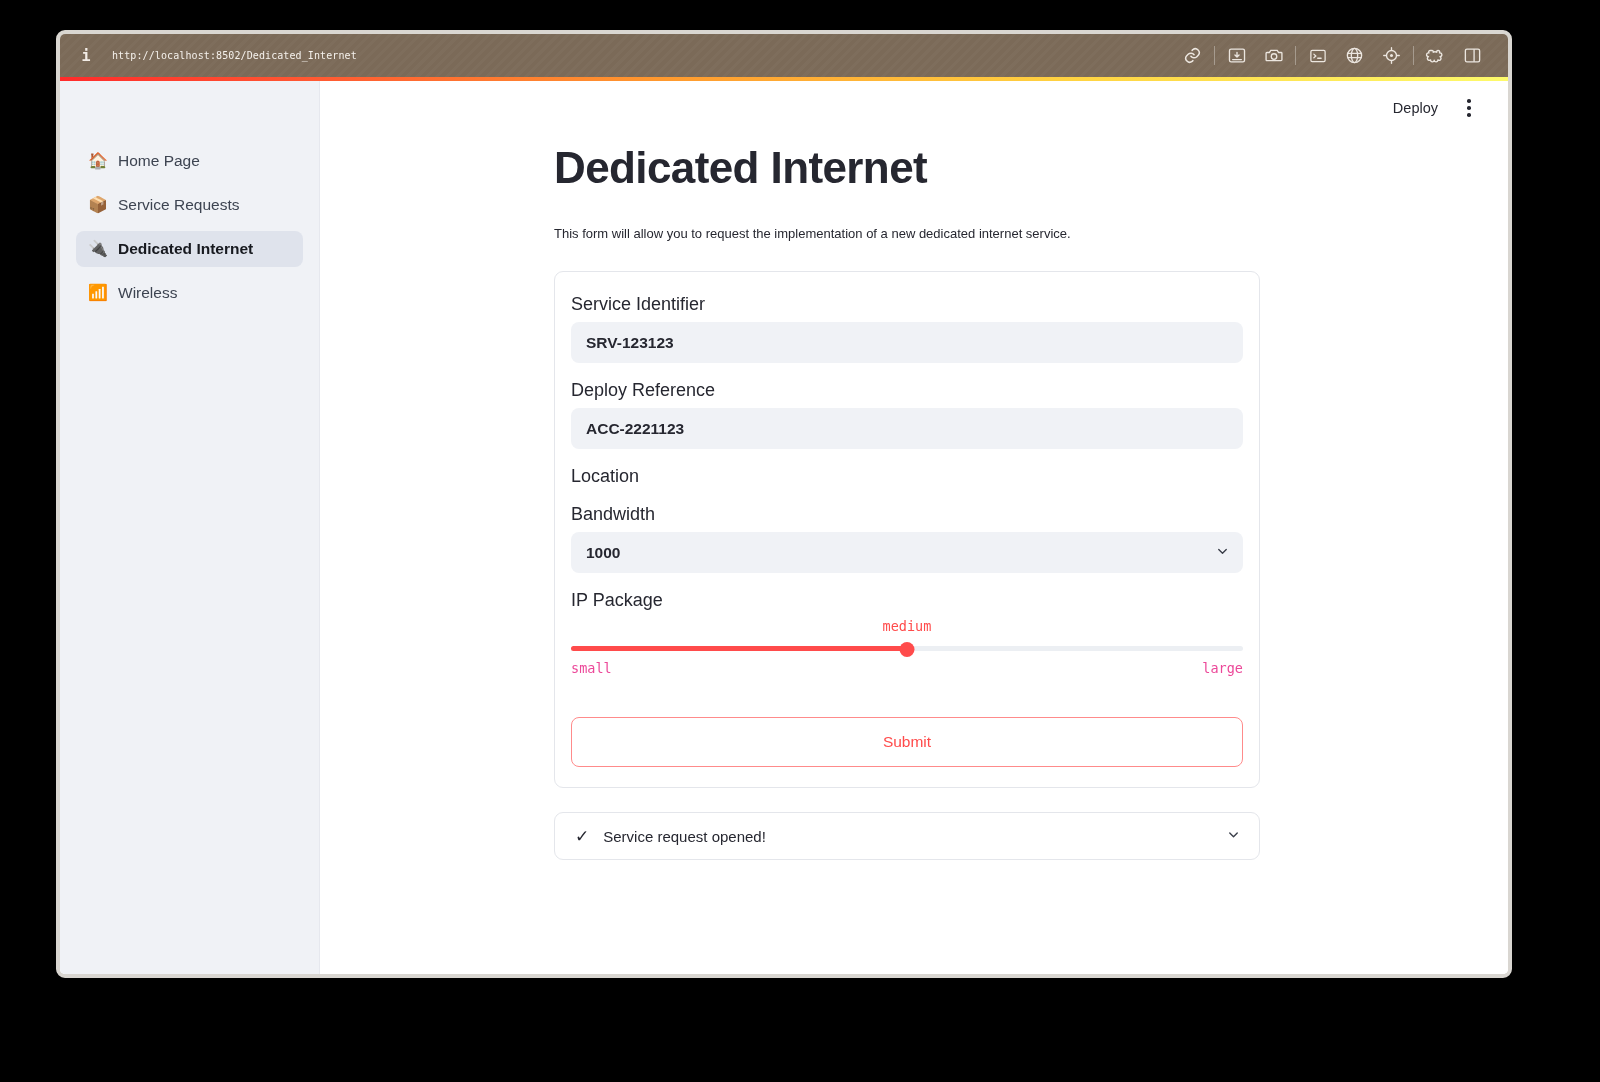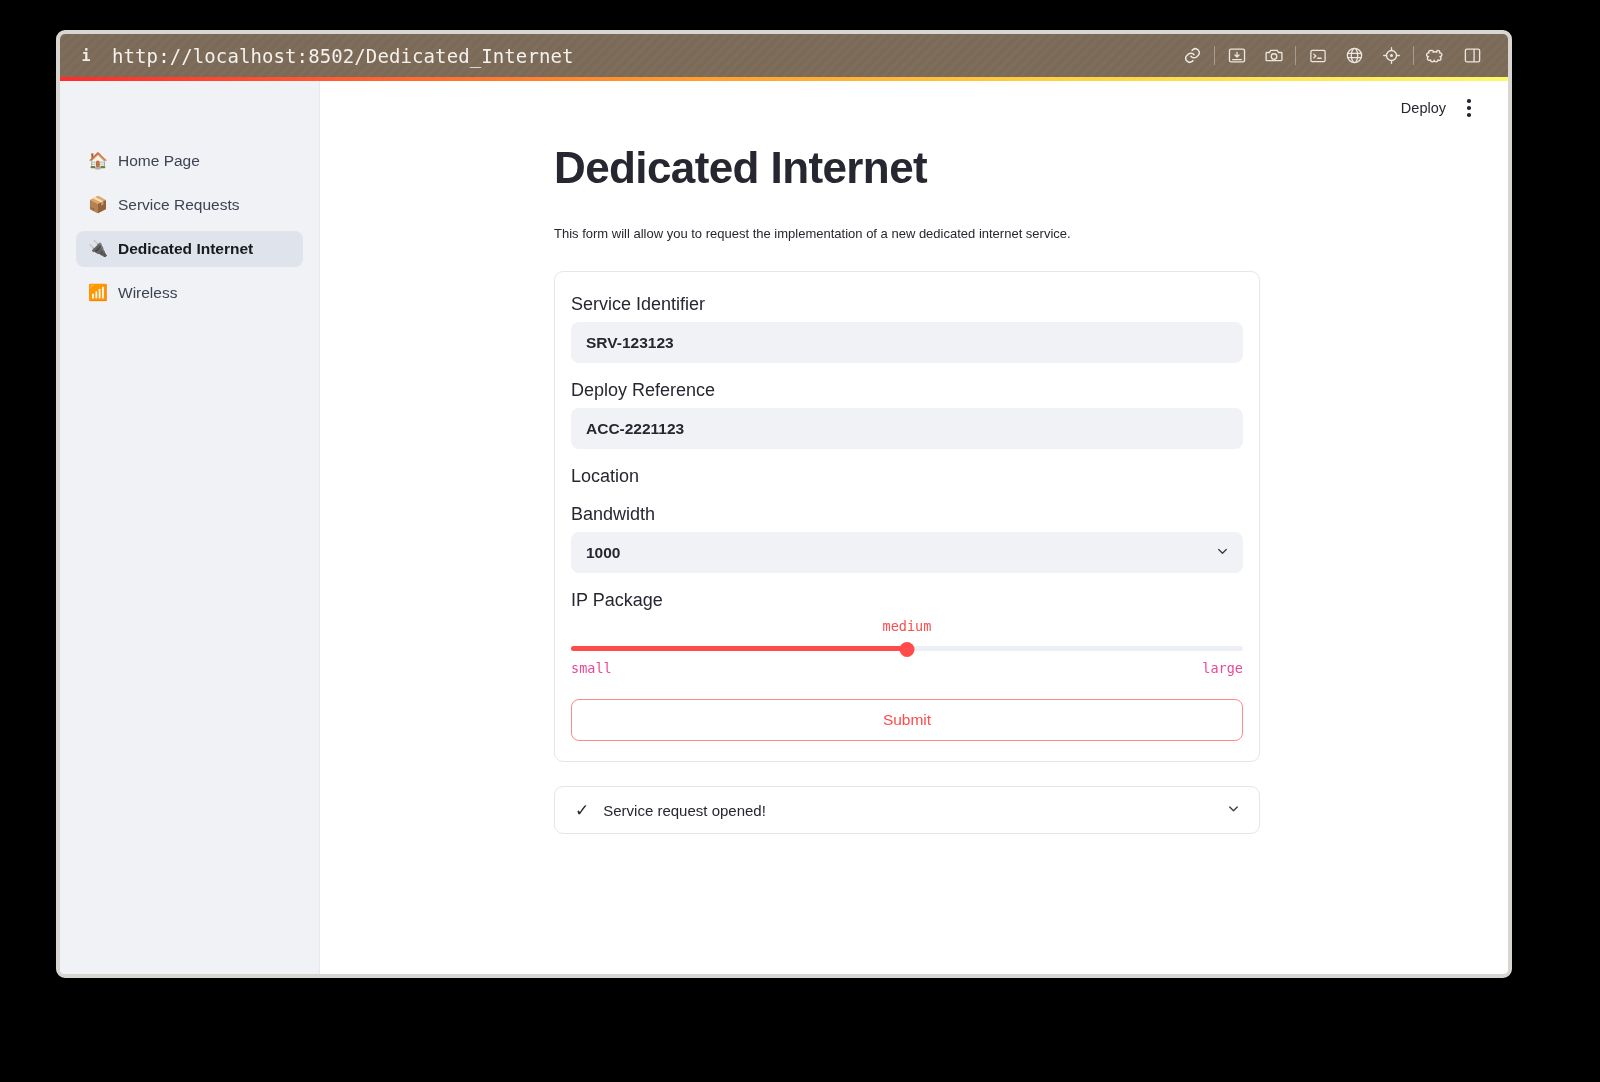--- a/index.html
+++ b/index.html
@@ -45,21 +45,21 @@
     color: #f2ece6;
     font-family: "DejaVu Sans Mono", monospace;
     font-size: 15px;
     font-weight: bold;
     width: 16px;
     text-align: center;
   }
   #title-bar .url {
     color: #f5f1ec;
     font-family: "DejaVu Sans Mono", monospace;
-    font-size: 19px;
+    font-size: 10px;
     letter-spacing: 0.1px;
     margin-left: 18px;
     white-space: nowrap;
   }
   #title-bar .tb-spacer { flex: 1; }
   .tb-group {
     display: flex;
     align-items: center;
     gap: 16px;
     padding: 0 11px;
@@ -132,21 +132,21 @@
     position: relative;
     background: #ffffff;
     overflow: hidden;
   }
 
   #top-actions {
     position: absolute;
     right: 28px;
     top: 14px;
     display: flex;
-    gap: 6px;
+    gap: 14px;
   }
   #deploy-button {
     font-size: 14.5px;
     color: #262730;
     background: transparent;
     border: none;
     cursor: pointer;
     font-family: "Liberation Sans", sans-serif;
     padding: 4px 6px;
   }
@@ -225,21 +225,21 @@
   .select-box .chev {
     position: absolute;
     right: 13px;
     top: 50%;
     transform: translateY(-50%);
     pointer-events: none;
     color: #3b3f4a;
   }
 
   
-  #slider-block { margin-bottom: 10px; }
+  #slider-block { margin-bottom: 28px; }
   .slider-value {
     font-family: "DejaVu Sans Mono", monospace;
     font-size: 13.5px;
     color: #ff4b4b;
     position: absolute;
     transform: translateX(-50%);
     top: 0;
     white-space: nowrap;
   }
   .slider-wrap {
@@ -279,21 +279,21 @@
     justify-content: space-between;
     font-family: "DejaVu Sans Mono", monospace;
     font-size: 13.5px;
     color: #ec4899;
     margin-top: -8px;
   }
 
   
   #submit-button {
     width: 100%;
-    height: 42px;
+    height: 50px;
     border: 1px solid #ff8b8b;
     border-radius: 8px;
     background: #ffffff;
     color: #ff4b4b;
     font-size: 15.5px;
     font-family: "Liberation Sans", sans-serif;
     cursor: pointer;
     margin-top: 13px;
   }
 

